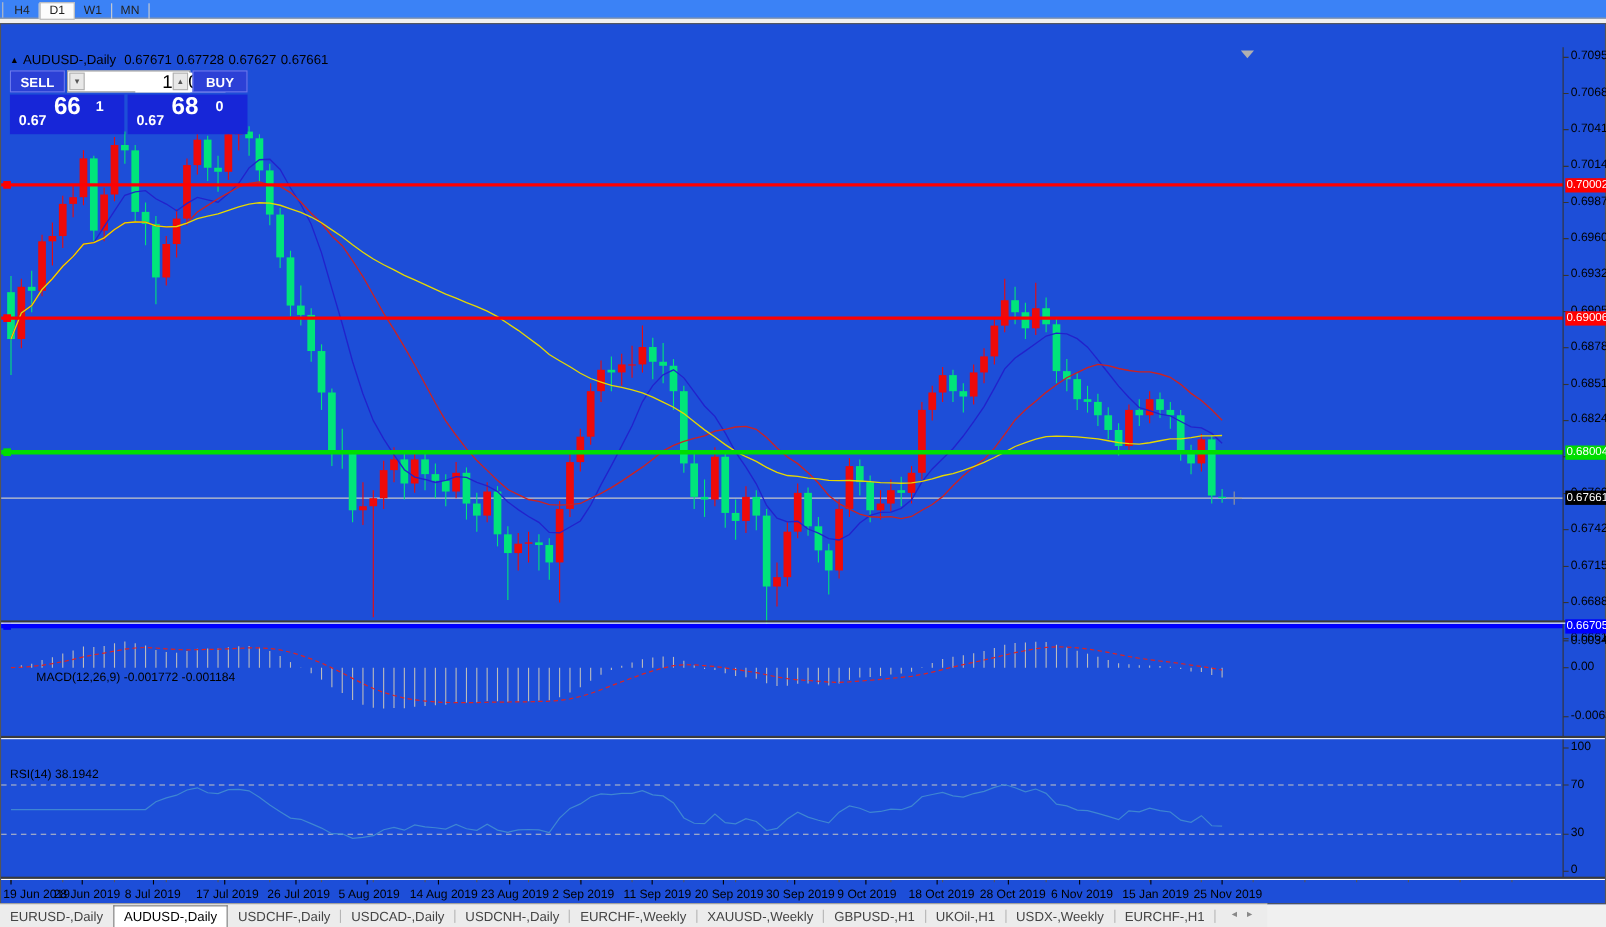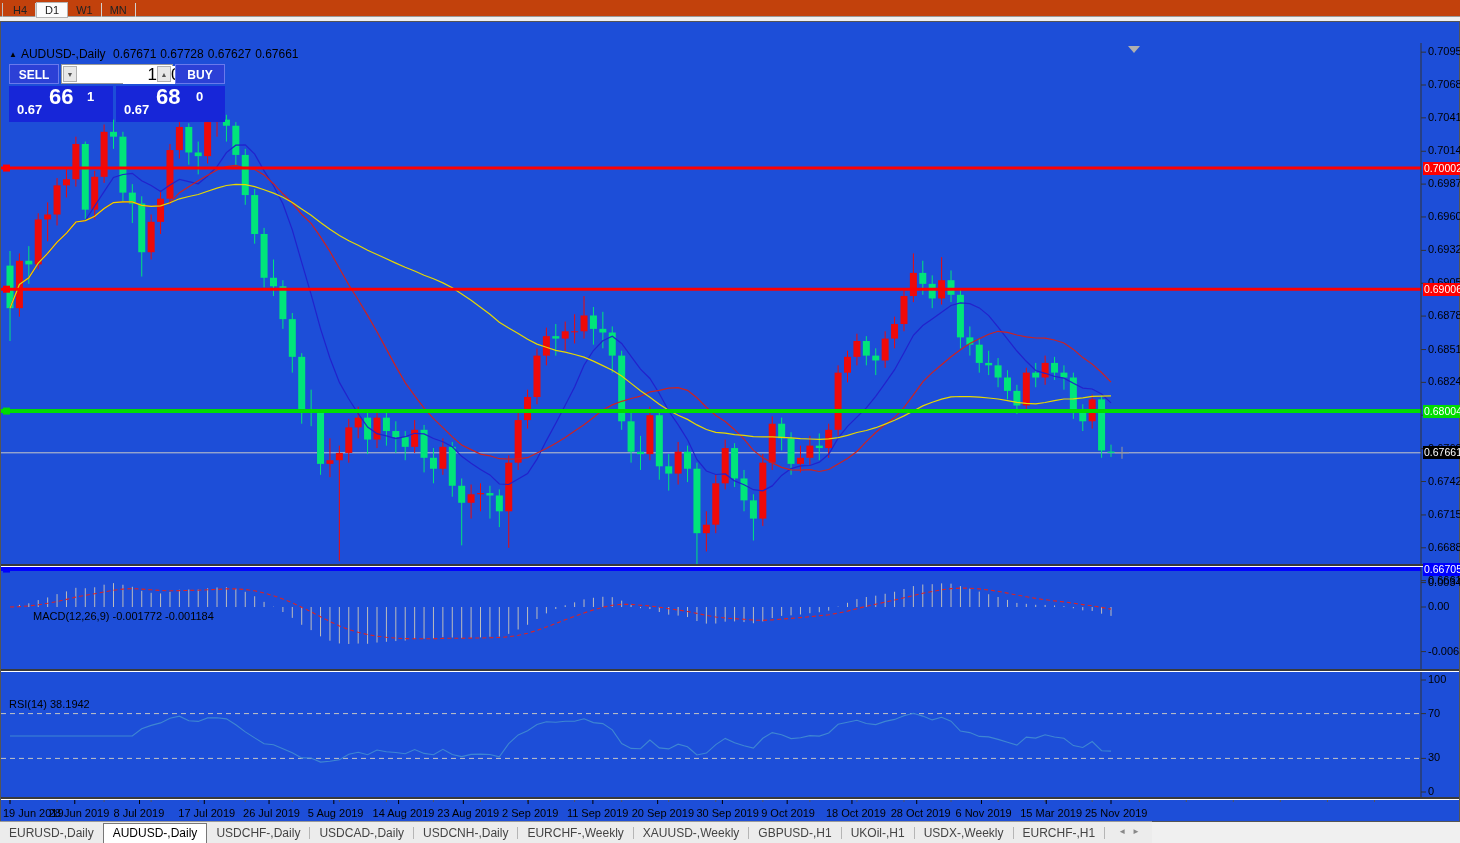--- a/index.html
+++ b/index.html
@@ -1,18 +1,18 @@
 <!DOCTYPE html>
 <html><head>
 <meta charset="utf-8">
 <style>
   html,body{margin:0;padding:0;background:#f0f0f0;font-family:"Liberation Sans",sans-serif;}
   #root{position:relative;width:1460px;height:843px;background:#f0f0f0;overflow:hidden;font-family:"Liberation Sans",sans-serif;}
   
-  #toolbar{position:absolute;left:0;top:0;width:1460px;height:16px;background:#c2410c;border-bottom:1px solid #9a9a9a;}
+  #toolbar{position:absolute;left:0;top:0;width:1460px;height:16px;background:#3b82f6;border-bottom:1px solid #9a9a9a;}
   .tfbtn{display:inline-block;height:14px;line-height:14px;padding:0 8px;margin:1px 0 0 0;font-size:11px;color:#222;border-right:1px solid #d0d0d0;cursor:default;}
   .tfbtn.active{background:#fcfcfc;border:1px solid #b5b5b5;margin-top:0;height:14px;}
   .tfsep{display:inline-block;width:1px;height:14px;background:#c0c0c0;vertical-align:middle;margin:0 2px;}
   
   #workspace{position:absolute;left:0;top:21px;width:1458px;height:799px;background:#1d4ed8;border:1px solid #555;}
   #gfx{position:absolute;left:0;top:0;width:1460px;height:843px;}
   .sep{position:absolute;left:0;width:1458px;height:2px;background:#3a3a3a;}
   .sepw{position:absolute;left:0;width:1458px;height:1px;background:#fff;}
   
   #chart-title{position:absolute;left:8px;top:25px;font-size:12px;color:#000;z-index:5;}
@@ -573,21 +573,21 @@
         <div class="dlabel" style="left: 371.588px; top: 785px;">14 Aug 2019</div>
         <div class="dlabel" style="left: 436.353px; top: 785px;">23 Aug 2019</div>
         <div class="dlabel" style="left: 501.118px; top: 785px;">2 Sep 2019</div>
         <div class="dlabel" style="left: 565.882px; top: 785px;">11 Sep 2019</div>
         <div class="dlabel" style="left: 630.647px; top: 785px;">20 Sep 2019</div>
         <div class="dlabel" style="left: 695.412px; top: 785px;">30 Sep 2019</div>
         <div class="dlabel" style="left: 760.176px; top: 785px;">9 Oct 2019</div>
         <div class="dlabel" style="left: 824.941px; top: 785px;">18 Oct 2019</div>
         <div class="dlabel" style="left: 889.706px; top: 785px;">28 Oct 2019</div>
         <div class="dlabel" style="left: 954.471px; top: 785px;">6 Nov 2019</div>
-        <div class="dlabel" style="left: 1019.24px; top: 785px;">15 Mar 2019</div>
+        <div class="dlabel" style="left: 1019.24px; top: 785px;">15 Jan 2019</div>
         <div class="dlabel" style="left: 1084px; top: 785px;">25 Nov 2019</div>
       </div>
 
     <div class="sep" style="top:542px;"></div>
       <div class="sepw" style="top:544px;"></div>
     <div class="sep" style="top:647px;"></div>
       <div class="sepw" style="top:649px;"></div>
     <div class="sep" style="top:775px;"></div>
       <div class="sepw" style="top:777px;"></div>
   </div>

